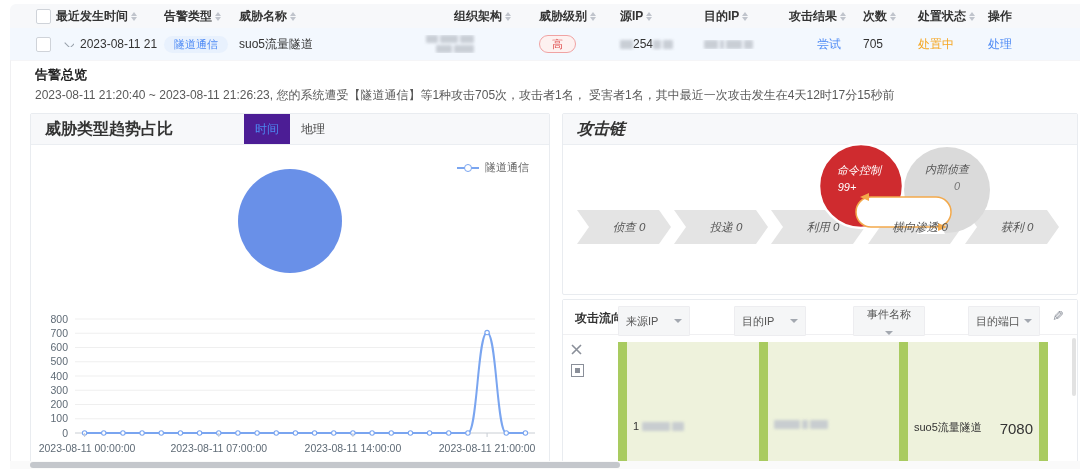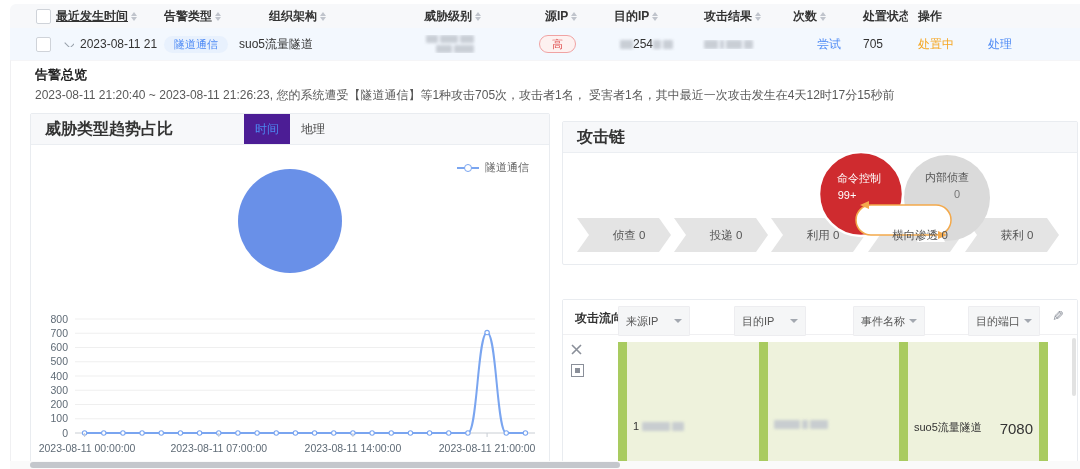--- a/index.html
+++ b/index.html
@@ -34,21 +34,21 @@
   .mask2{display:inline-flex;flex-direction:column;gap:2px;filter:blur(1.8px);opacity:.85;}
   .mask2 .r{display:flex;gap:2px;}
   .mask2 i{display:inline-block;height:8px;background:#c2c7cf;border-radius:1px;}
   
   .content-card{position:absolute;left:10px;top:60px;width:1069px;height:409px;background:#fff;border-left:1px solid #f0f0f2;border-top:1px solid #f5f5f7;}
   .ov-title{position:absolute;left:35px;top:66px;font-size:13px;font-weight:700;color:#222;}
   .ov-summary{position:absolute;left:35px;top:87px;font-size:12px;color:#595959;}
   
   .panel{position:absolute;background:#fff;border:1px solid #e9ecf0;border-radius:2px;box-sizing:border-box;}
   .panel-left{left:30px;top:113px;width:520px;height:356px;}
-  .panel-chain{left:562px;top:121px;width:516px;height:144px;}
+  .panel-chain{left:562px;top:113px;width:516px;height:182px;font-style:italic;}
   .panel-flow{left:562px;top:265px;width:516px;height:204px;margin-top:34px;}
   .phead{position:absolute;left:0;top:0;right:0;height:30px;background:#f7f8fa;border-bottom:1px solid #ebeef2;display:flex;align-items:center;}
   .ptitle{font-size:16px;font-weight:700;color:#333;padding-left:14px;}
   .tabs{position:absolute;left:213px;top:0;height:30px;display:flex;}
   .tab{width:46px;height:30px;display:flex;align-items:center;justify-content:center;font-size:12px;color:#444;cursor:pointer;}
   .tab.active{background:#4c1d95;color:#4d88f0;}
   
   .legend{position:absolute;top:46px;right:20px;display:flex;align-items:center;gap:6px;font-size:11px;color:#666;}
   .legend .sym{width:22px;height:2px;background:#7aa5f0;position:relative;}
   .legend .sym::after{content:'';position:absolute;left:7px;top:-3px;width:6px;height:6px;border:1.5px solid #7aa5f0;border-radius:50%;background:#fff;}
@@ -76,29 +76,36 @@
 </style>
 </head>
 <body>
 
 <div class="page">
 
   <div class="thead grid">
     <div class="cell">
         <div class="checkbox"></div>
       </div>
-    <div class="cell hcell" style="grid-column:2/4;padding-left:2px;text-decoration:underline;">
+    <div class="cell hcell" style="grid-column:2/4;padding-left:2px;">
         <span>最近发生时间</span>
         <span class="sort">
           <i class="up"></i>
           <i class="dn"></i>
         </span>
       </div>
     <div class="cell hcell">
         <span>告警类型</span>
+        <span class="sort">
+          <i class="up"></i>
+          <i class="dn"></i>
+        </span>
+      </div>
+    <div class="cell hcell">
+        <span>威胁名称</span>
         <span class="sort">
           <i class="up"></i>
           <i class="dn"></i>
         </span>
       </div>
     <div class="cell hcell h-org">
         <span>组织架构</span>
         <span class="sort">
           <i class="up"></i>
           <i class="dn"></i>
@@ -317,21 +324,21 @@
     <div class="flow-head">
       <span class="flow-title">攻击流向</span>
       <div class="fselect" style="left:55px;">
           <span>来源IP</span>
           <span class="caret"></span>
         </div>
       <div class="fselect" style="left:171px;">
           <span>目的IP</span>
           <span class="caret"></span>
         </div>
-      <div class="fselect" style="left:290px;">
+      <div class="fselect" style="left:290px;flex-direction:column;">
           <span>事件名称</span>
           <span class="caret"></span>
         </div>
       <div class="fselect" style="left:405px;">
           <span>目的端口</span>
           <span class="caret"></span>
         </div>
       <span class="edit-icon">✎</span>
     </div>
 

